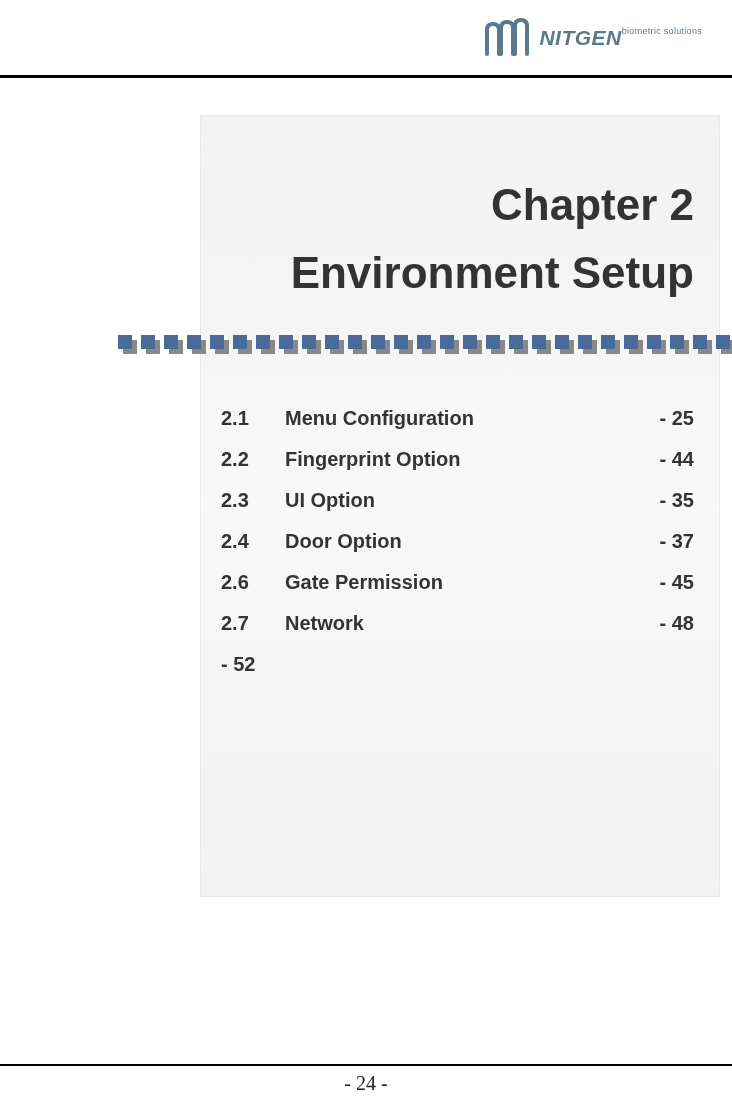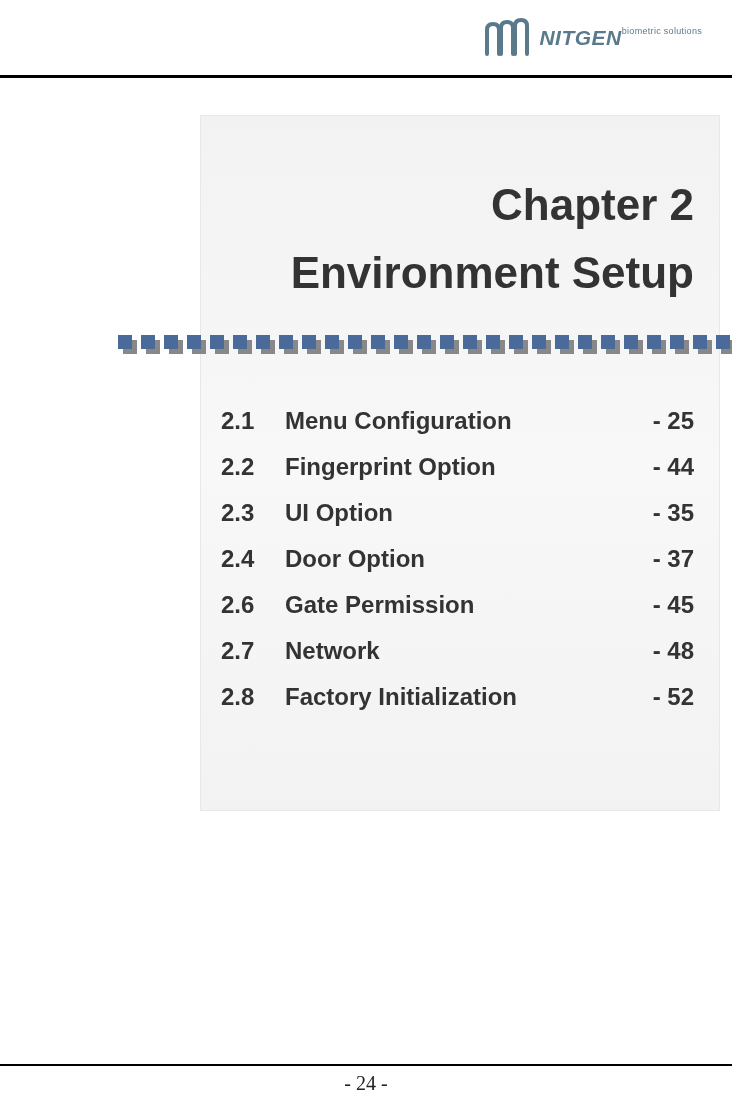--- a/index.html
+++ b/index.html
@@ -47,21 +47,21 @@
     .logo-tagline {
       font-size: 9px;
       color: #5a7a8c;
       letter-spacing: 0.3px;
     }
     .content-box {
       position: absolute;
       left: 200px;
       top: 115px;
       width: 520px;
-      height: 696px;
+      height: 782px;
       background: linear-gradient(to bottom, #f2f2f2 0%, #f8f8f8 50%, #f2f2f2 100%);
       border: 1px solid #e8e8e8;
       padding: 0;
     }
     .chapter-title {
       text-align: right;
       padding-right: 25px;
       padding-top: 55px;
       font-size: 44px;
       font-weight: bold;
@@ -98,21 +98,21 @@
     }
     .toc {
       padding-top: 100px;
       padding-left: 20px;
       padding-right: 25px;
     }
     .toc-row {
       display: flex;
       justify-content: space-between;
       align-items: baseline;
-      font-size: 24px;
+      font-size: 20px;
       font-weight: bold;
       color: #333;
       margin-bottom: 18px;
     }
     .toc-label {
       display: flex;
     }
     .toc-num {
       min-width: 64px;
     }
@@ -193,24 +193,20 @@
       <span>- 45</span>
     </div>
     <div class="toc-row">
       <div class="toc-label">
         <span class="toc-num">2.7</span>
         <span>Network</span>
       </div>
       <span>- 48</span>
     </div>
     <div class="toc-row">
-      <div class="toc-label">
-        <span class="toc-num">2.8</span>
-        <span>Factory Initialization</span>
-      </div>
       <span>- 52</span>
     </div>
   </div>
 </div>
 
 <div class="dots-row">
     <div class="dot-group">
       <div class="dot-shadow"></div>
       <div class="dot-main"></div>
     </div>

